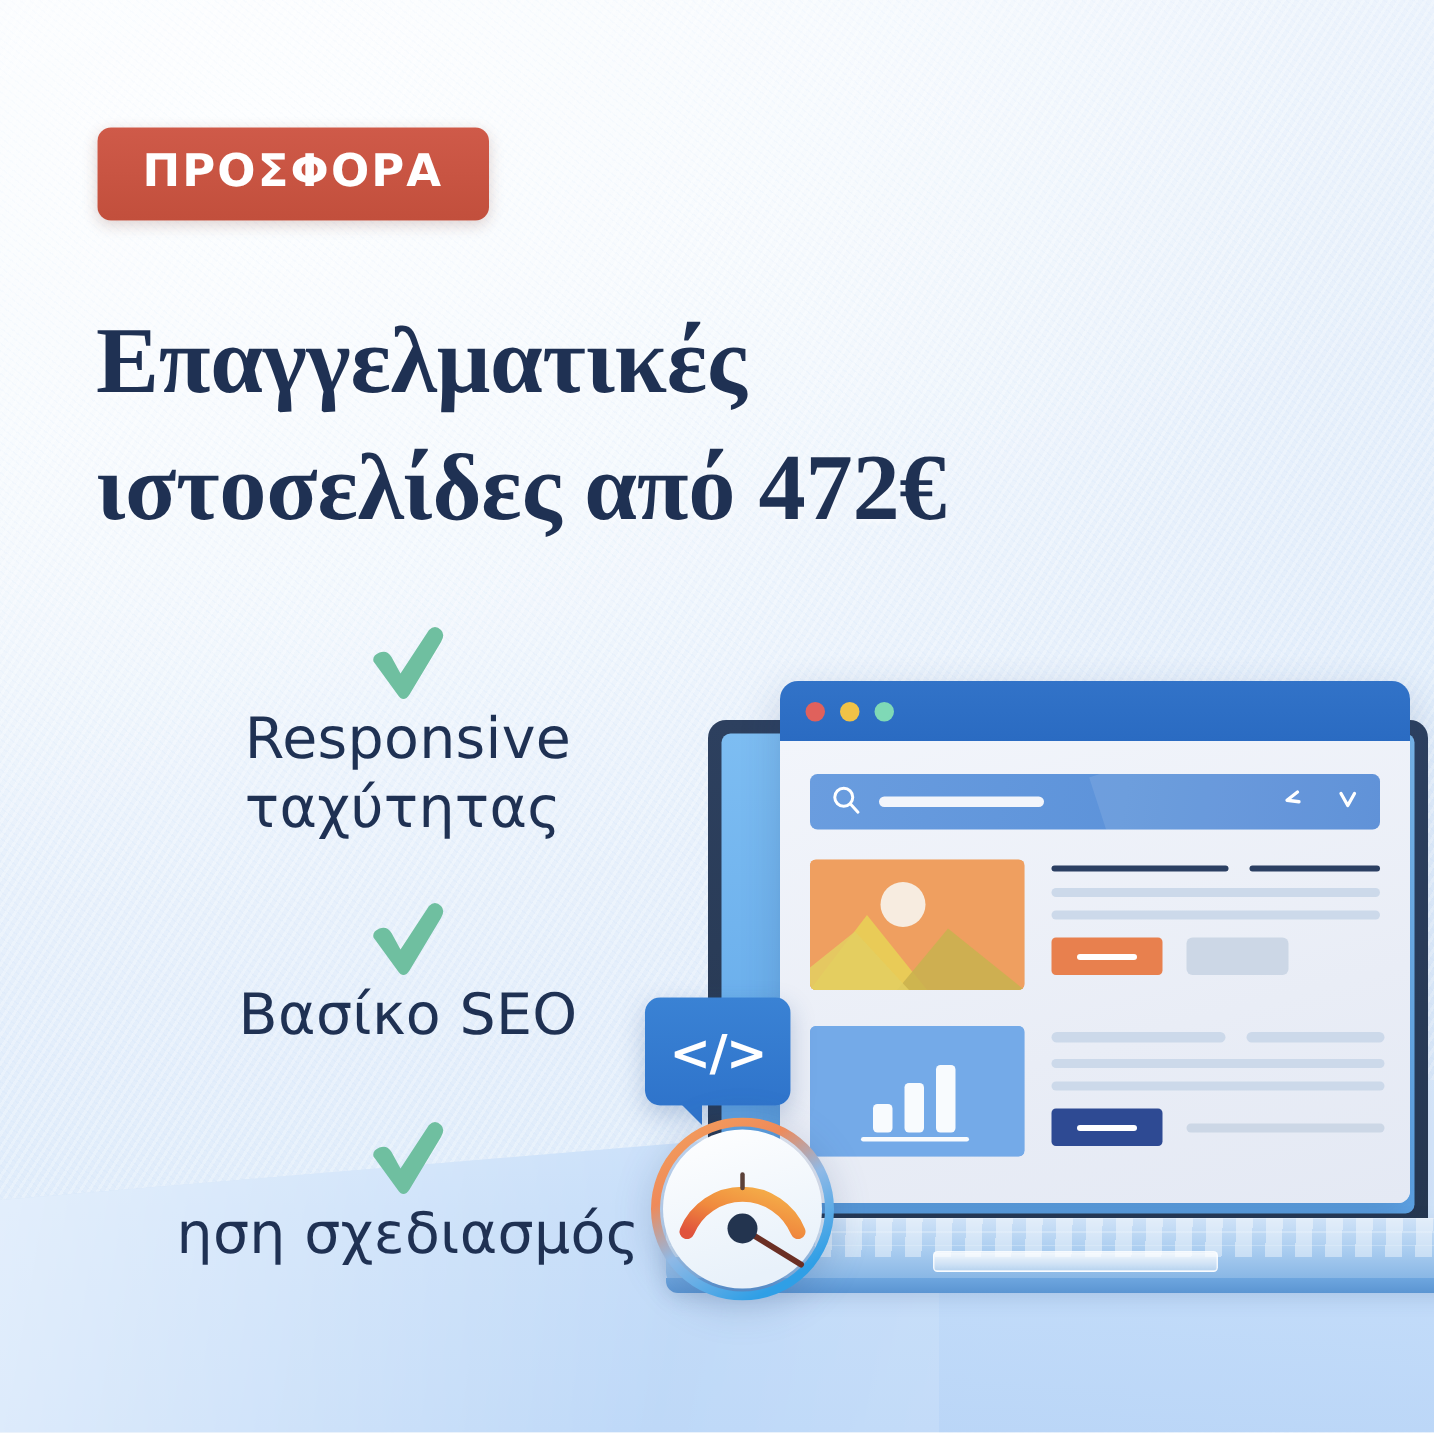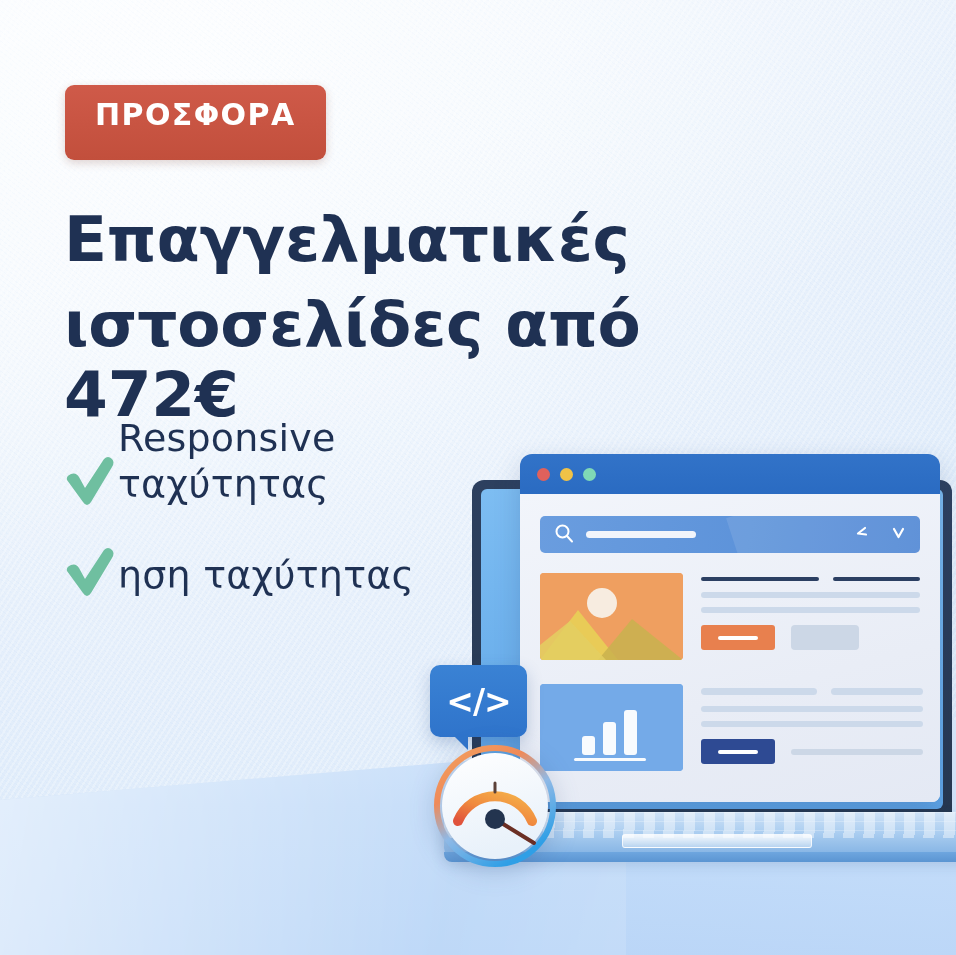--- a/index.html
+++ b/index.html
@@ -43,43 +43,44 @@
   }
   .desk-block{
     position:absolute; right:0; bottom:0; width:330px; height:120px;
     background:linear-gradient(180deg,#c2dcfa,#b9d5f7);
     opacity:.85;
   }
 
   
   .badge{
     position:absolute; left:65px; top:85px;
-    padding:15px 30px 30px;
+    padding:15px 30px 17px;
     background:linear-gradient(180deg,#cf5a49,#c24f3c);
     border-radius:9px;
     box-shadow:0 3px 10px rgba(110,40,25,.20);
     color:#fff;
     font-size:30px; font-weight:700; letter-spacing:1.4px;
     line-height:1;
     white-space:nowrap;
   }
 
   
   .headline{
     position:absolute; left:64px; top:205px; width:720px;
     color:#1f3153;
     font-size:63px; font-weight:700; line-height:1.12;
     letter-spacing:-.2px;
     text-shadow:0 2px 4px rgba(255,255,255,.65);
+    font-family:Liberation Serif, serif;
   }
   .headline .l2{ display:block; margin-top:14px; }
 
   
   .features{ position:absolute; left:62px; top:415px; width:420px; }
-  .feat{ display:flex; align-items:flex-end; margin-bottom:37px; }
+  .feat{ display:flex; align-items:center; margin-bottom:37px;flex-direction:column; }
   .check{
     flex:0 0 auto; width:56px; height:52px; position:relative; margin-top:2px;
   }
   .check svg{ display:block; }
   .feat-text{
     color:#1f3153;
     font-size:38px; font-weight:400; line-height:1.22;
     letter-spacing:.2px;
   }
   .feat-text span{ display:block; }
@@ -231,29 +232,39 @@
         <svg width="56" height="52" viewBox="0 0 56 52" aria-hidden="true">
           <path d="M5 24 Q4 20 9 18 Q14 16 17 21 L23 32 L42 3 Q46 -1 50 3 Q53 6 50 11 L29 46 Q25 52 21 46 Z" fill="#6fbfa0"></path>
         </svg>
       </span>
       <div class="feat-text">
         <span>Responsive</span>
         <span>ταχύτητας</span>
       </div>
     </div>
 
+    <div class="feat" style="margin-bottom:46px;">
+      <span class="check">
+        <svg width="56" height="52" viewBox="0 0 56 52" aria-hidden="true">
+          <path d="M5 24 Q4 20 9 18 Q14 16 17 21 L23 32 L42 3 Q46 -1 50 3 Q53 6 50 11 L29 46 Q25 52 21 46 Z" fill="#6fbfa0"></path>
+        </svg>
+      </span>
+      <div class="feat-text">
+        <span>Βασίκο SEO</span>
+      </div>
+    </div>
 
     <div class="feat">
       <span class="check">
         <svg width="56" height="52" viewBox="0 0 56 52" aria-hidden="true">
           <path d="M5 24 Q4 20 9 18 Q14 16 17 21 L23 32 L42 3 Q46 -1 50 3 Q53 6 50 11 L29 46 Q25 52 21 46 Z" fill="#6fbfa0"></path>
         </svg>
       </span>
       <div class="feat-text">
-        <span>ηση ταχύτητας</span>
+        <span>ηση σχεδιασμός</span>
       </div>
     </div>
 
   </div>
 
   <div class="laptop">
 
     <div class="bezel">
       <div class="screen-inner"></div>
     </div>

